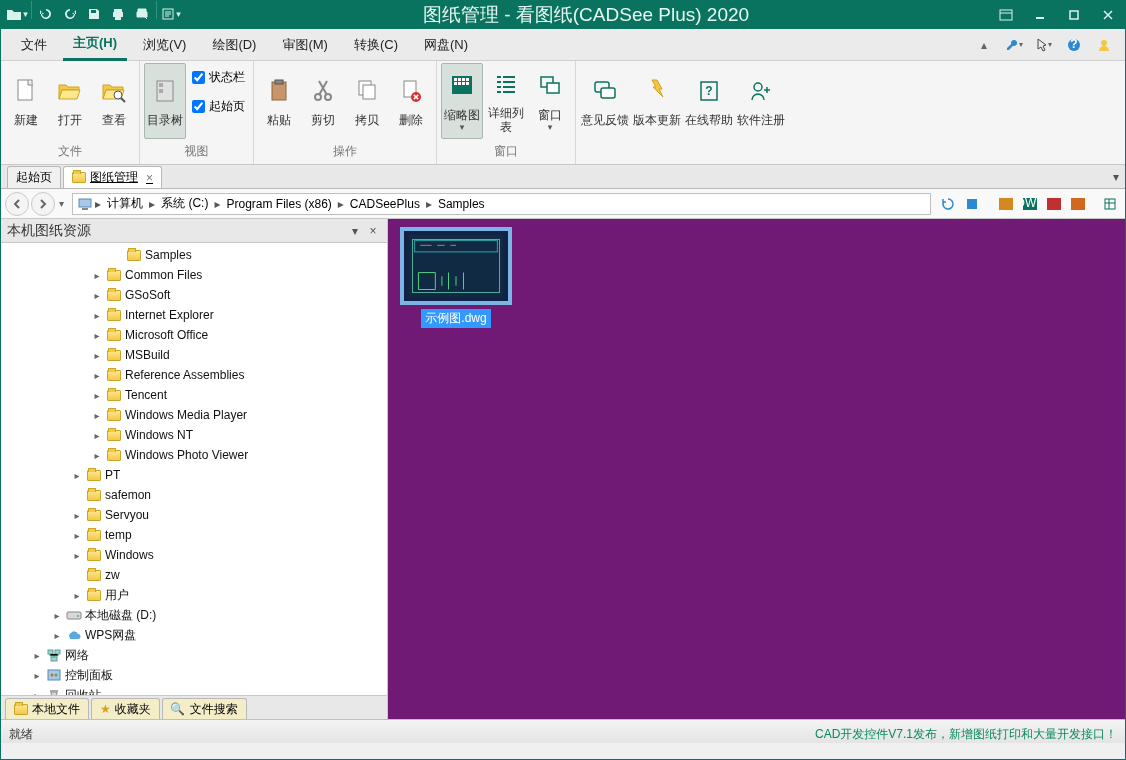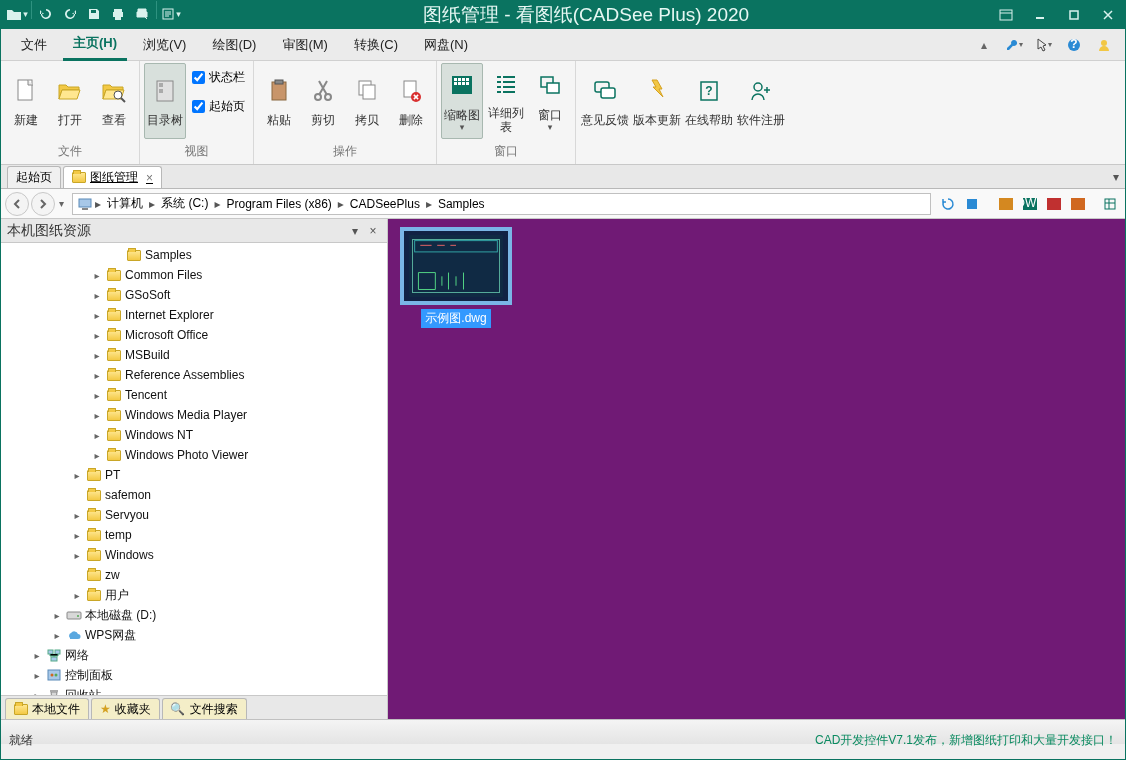--- a/index.html
+++ b/index.html
@@ -64,21 +64,21 @@
 .btab { display: flex; align-items: center; height: 21px; padding: 0 8px; border: 1px solid #b8b8b8; border-bottom: none; background: #f4eec8; margin-right: 2px; cursor: pointer; gap: 4px; border-radius: 3px 3px 0 0; font-size: 12px; }
 
 
 .fileview { flex: 1; background: #701a75; padding: 8px; overflow: auto; }
 .thumb { width: 120px; display: flex; flex-direction: column; align-items: center; cursor: pointer; }
 .thumbimg { width: 112px; height: 78px; background: #112244; border: 4px solid #7ab5e6; padding: 4px; position: relative; }
 .thumbimg::after { content:""; position:absolute; inset:8px; border:1px solid #5a9; }
 .thumb .tname { background: #3399ff; color: #fff; padding: 1px 4px; margin-top: 4px; font-size: 12px; }
 
 
-.statusbar { height: 24px; background: linear-gradient(#f4f4f4,#e4e4e4); border-top: 1px solid #c0c0c0; display: flex; align-items: flex-start; padding: 12px 8px; }
+.statusbar { height: 24px; background: linear-gradient(#f4f4f4,#e4e4e4); border-top: 1px solid #c0c0c0; display: flex; align-items: flex-end; padding: 0 8px; }
 .statusbar .sl { color: #333; }
 .statusbar .spacer { flex: 1; }
 .statusbar .slink { color: #0a8a60; cursor: pointer; }
 
 
 .foldericon { width: 14px; height: 11px; background: linear-gradient(#ffe790,#f3c945); border: 1px solid #c9a627; border-radius: 1px; position: relative; }
 .foldericon::before { content:""; position:absolute; top:-3px; left:0; width:6px; height:3px; background:#f3c945; border:1px solid #c9a627; border-bottom:none; border-radius:1px 1px 0 0; }
 
 svg { display: block; }
 </style>

